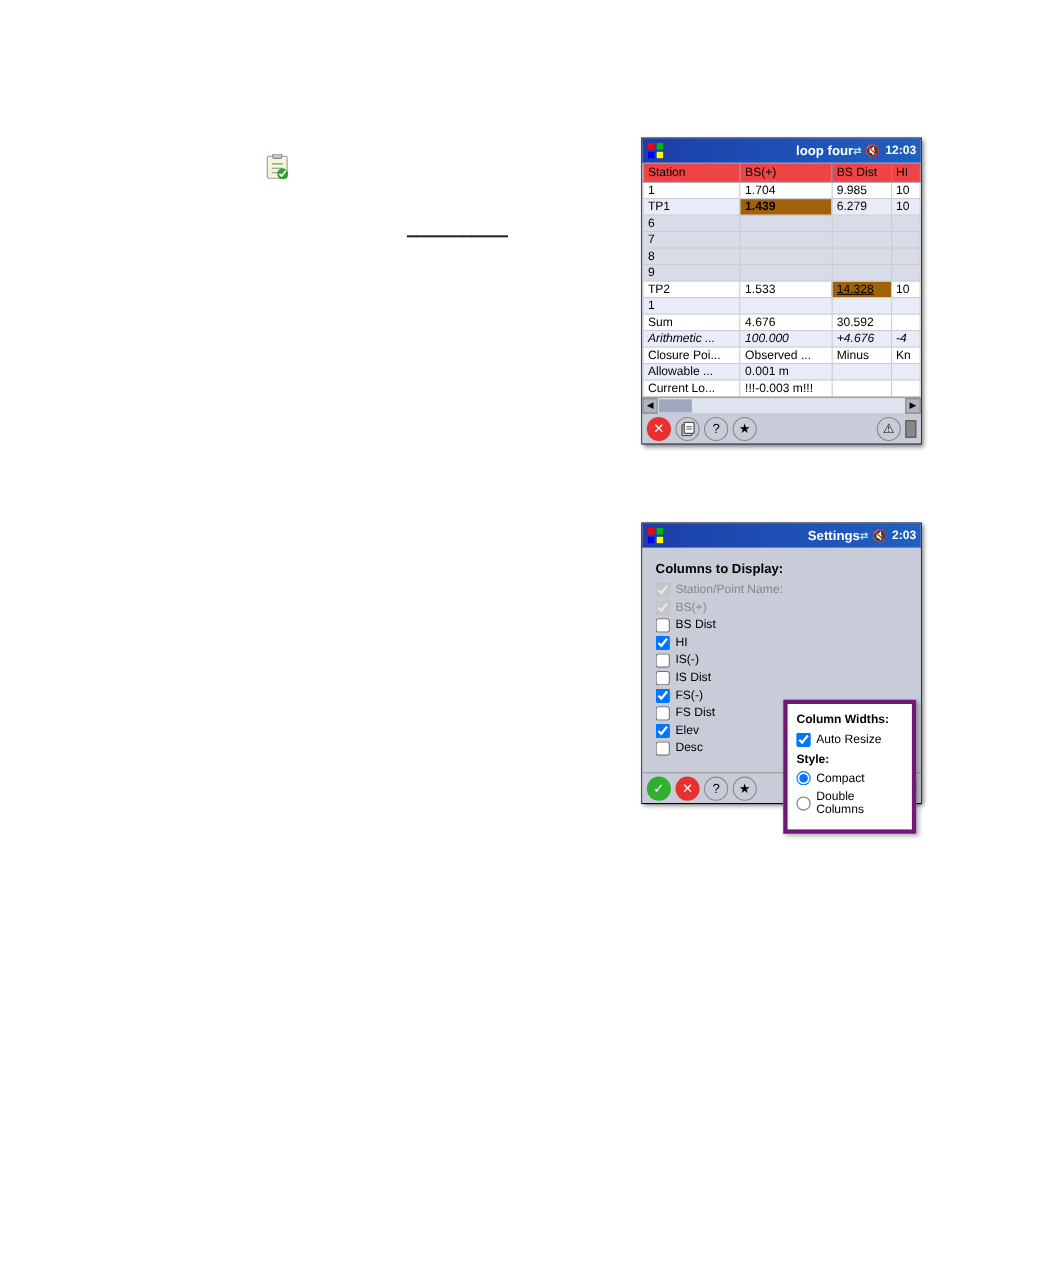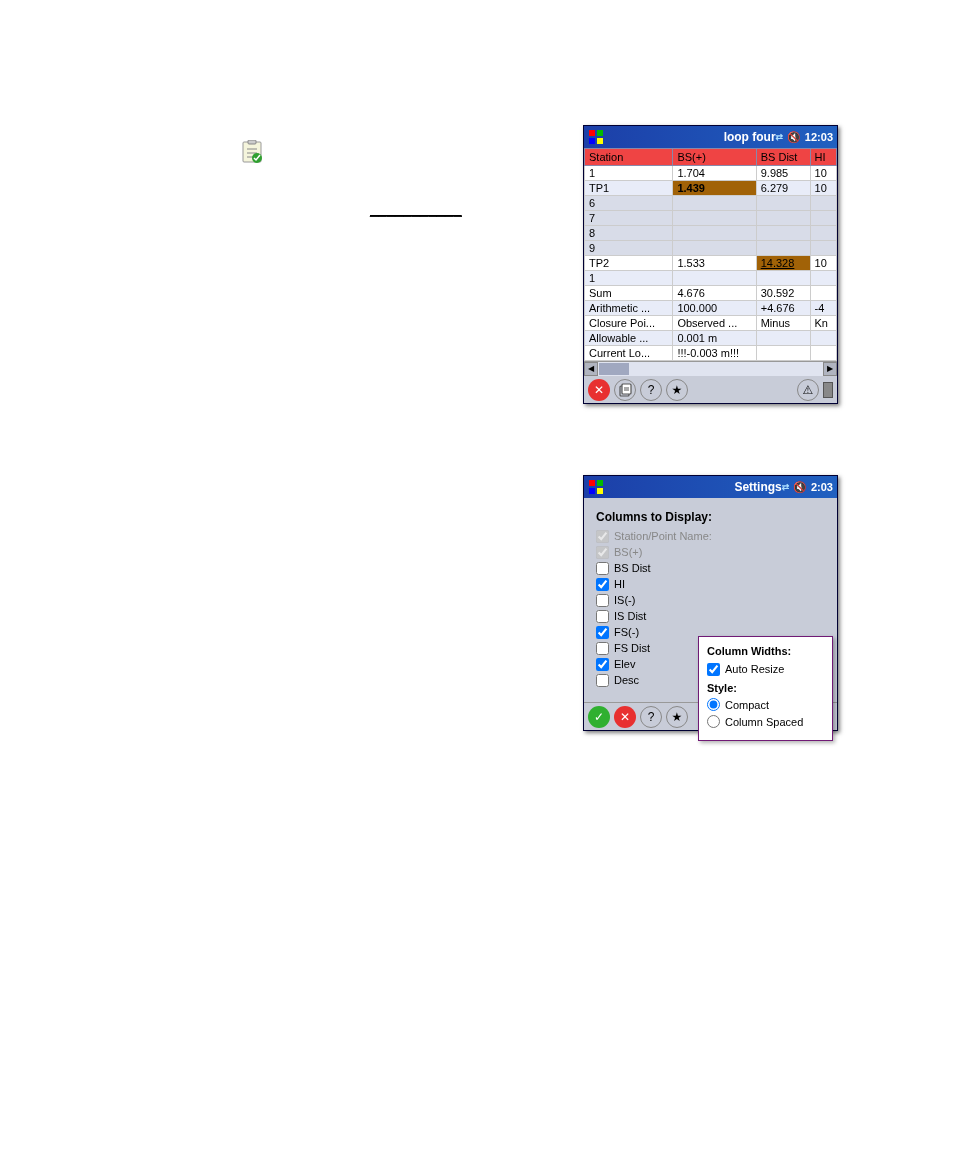--- a/index.html
+++ b/index.html
@@ -166,23 +166,23 @@
       margin-right: 5px;
       width: 13px;
       height: 13px;
     }
 
     
     .popup-panel {
       position: absolute;
       right: 4px;
       top: 160px;
-      width: 135px;
+      width: 121px;
       background: white;
-      border: 1px solid #701a75;
+      border: 4px solid #701a75;
       padding: 8px;
       box-shadow: 2px 2px 4px rgba(0,0,0,0.3);
       font-size: 11px;
     }
     .popup-title {
       font-weight: bold;
       margin-bottom: 6px;
       font-size: 11px;
     }
     .radio-row {
@@ -309,21 +309,21 @@
             <td style="background: rgb(232, 236, 248);"></td>
             <td style="background: rgb(232, 236, 248);"></td>
             <td style="background: rgb(232, 236, 248);"></td>
           </tr>
           <tr style="background: rgb(255, 255, 255);">
             <td style="background: rgb(255, 255, 255);">Sum</td>
             <td style="background: rgb(255, 255, 255);">4.676</td>
             <td style="background: rgb(255, 255, 255);">30.592</td>
             <td style="background: rgb(255, 255, 255);"></td>
           </tr>
-          <tr style="background: #fef9c3;">
+          <tr style="background: #fef9c3; font-style: italic;">
             <td style="background: rgb(232, 236, 248);">Arithmetic ...</td>
             <td style="background: rgb(232, 236, 248);">100.000</td>
             <td style="background: rgb(232, 236, 248);">+4.676</td>
             <td style="background: rgb(232, 236, 248);">-4</td>
           </tr>
           <tr style="background: rgb(255, 255, 255);">
             <td style="background: rgb(255, 255, 255);">Closure Poi...</td>
             <td style="background: rgb(255, 255, 255);">Observed ...</td>
             <td style="background: rgb(255, 255, 255);">Minus</td>
             <td style="background: rgb(255, 255, 255);">Kn</td>
@@ -439,21 +439,21 @@
         <label for="auto-resize">Auto Resize</label>
       </div>
       <div style="margin-top:6px;">
         <div style="font-weight:bold; margin-bottom:4px;">Style:</div>
         <div class="radio-row">
           <input type="radio" name="style" id="compact" checked="" style="">
           <label for="compact">Compact</label>
         </div>
         <div class="radio-row">
           <input type="radio" name="style" id="double-spaced" style="">
-          <label for="double-spaced">Column Spaced</label>
+          <label for="double-spaced">Double Columns</label>
         </div>
       </div>
     </div>
   </div>
 
   <div class="toolbar2">
     <button class="toolbar-btn btn-ok">✓</button>
     <button class="toolbar-btn btn-close">✕</button>
     <button class="toolbar-btn btn-help">?</button>
     <button class="toolbar-btn btn-star">★</button>

